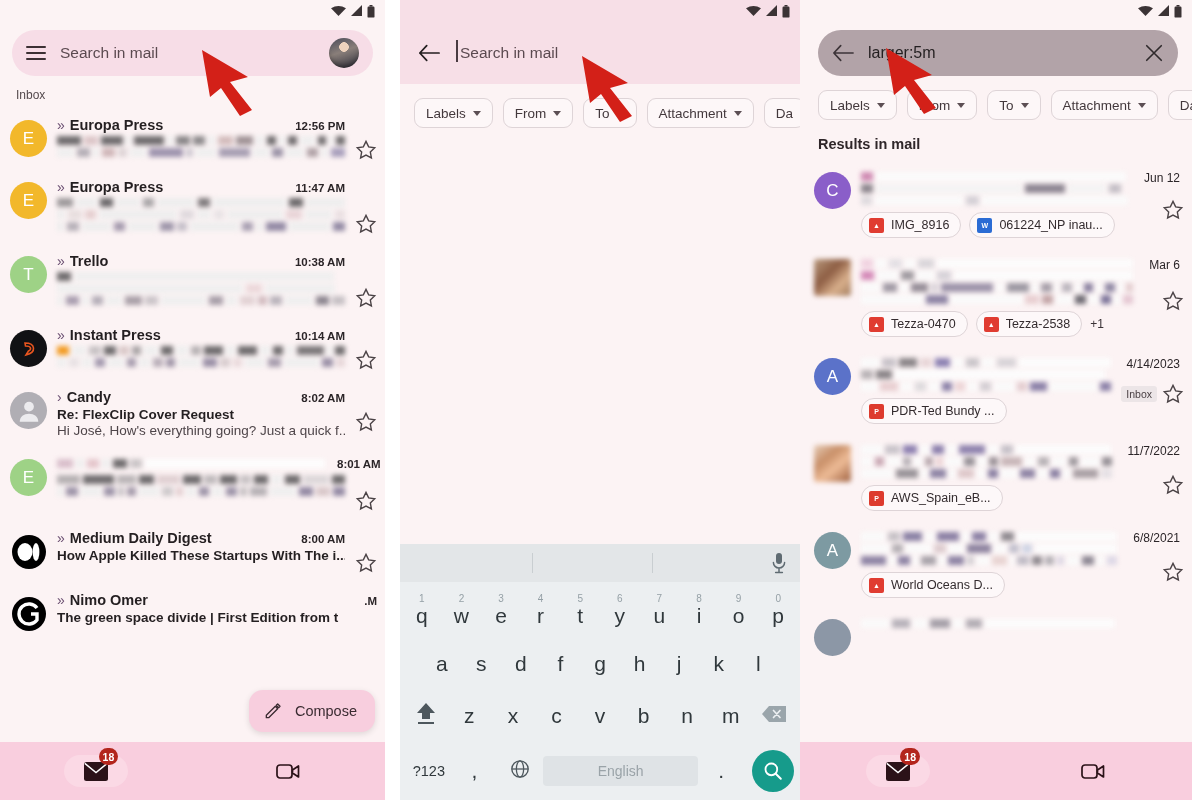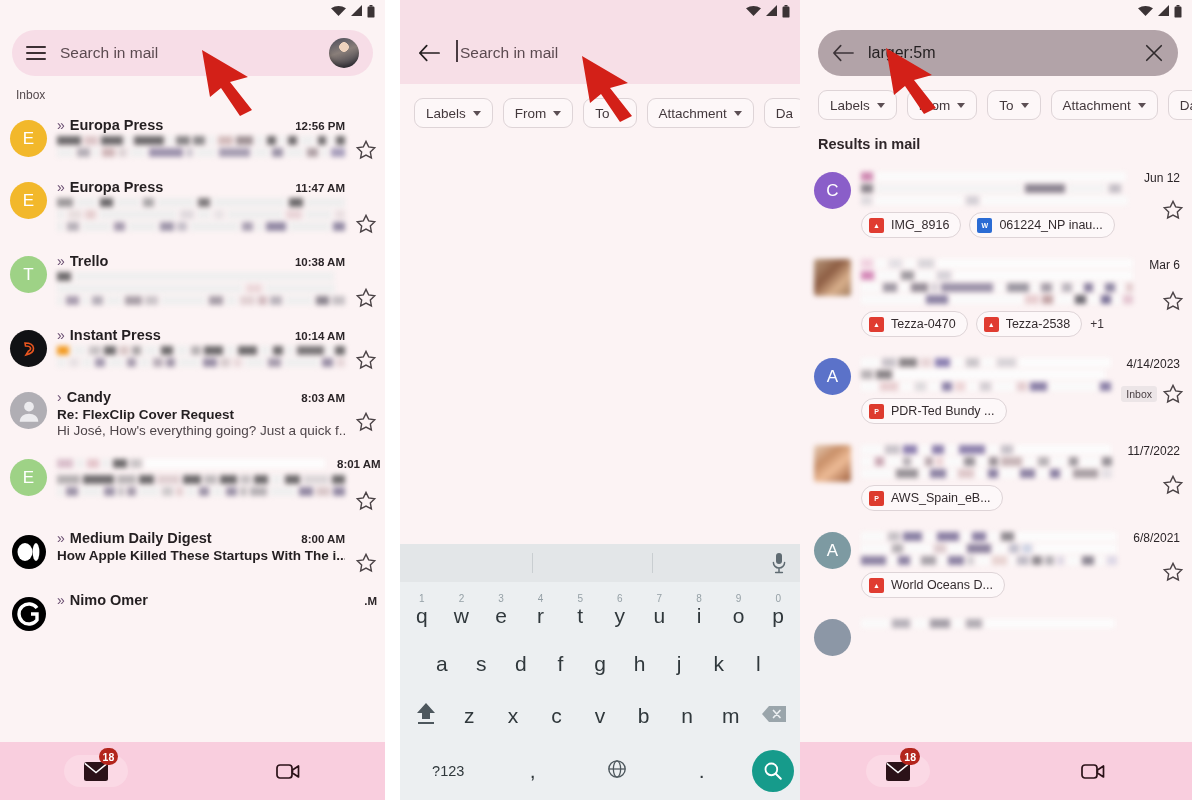--- a/index.html
+++ b/index.html
@@ -399,21 +399,21 @@
         <div class="av" style="background:#b0aeb4">
           <svg width="30" height="30" viewBox="0 0 24 24">
             <circle cx="12" cy="8.5" r="3.9" fill="#ecebee"></circle>
               <path d="M4.6 20.5c0-4.1 3.3-6.4 7.4-6.4s7.4 2.3 7.4 6.4z" fill="#ecebee"></path>
           </svg>
         </div>
         <div class="mailbody">
           <div class="mailtop">
             <span class="chev">›</span>
             <span class="sender">Candy</span>
-            <span class="time">8:03 AM</span>
+            <span class="time">8:02 AM</span>
           </div>
           <div class="subject">Re: FlexClip Cover Request</div>
           <div class="snippet">Hi José, How's everything going? Just a quick f...</div>
         </div>
         <svg class="star" width="22" height="22" viewBox="0 0 24 24">
             <path d="M12 2.6l2.9 6 6.6.9-4.8 4.6 1.2 6.5L12 17.5 6.1 20.6l1.2-6.5-4.8-4.6 6.6-.9z" fill="none" stroke="#4a4245" stroke-width="1.5"></path>
           </svg>
       </div>
 
       <div class="mailrow">
@@ -505,24 +505,31 @@
             <circle cx="18" cy="18" r="17" fill="#000"></circle>
             <path d="M26 12 A10 10 0 1 0 26 24 L26 18 L20 18" fill="none" stroke="#fff" stroke-width="3.4"></path>
           </svg>
         </div>
         <div class="mailbody">
           <div class="mailtop">
             <span class="chev">»</span>
             <span class="sender">Nimo Omer</span>
             <span class="time">.M</span>
           </div>
-        </div>
-      </div>
-    </div>
-
+          <div class="subject">The green space divide | First Edition from t</div>
+        </div>
+      </div>
+    </div>
+
+    <div class="fab">
+      <svg width="20" height="20" viewBox="0 0 24 24">
+          <path d="M4 17.2 L14.8 6.4 L17.6 9.2 L6.8 20 L4 20 Z M16 5.2 L17.6 3.6 L20.4 6.4 L18.8 8 Z" fill="none" stroke="#3a2b31" stroke-width="1.6" stroke-linejoin="round"></path>
+        </svg>
+      <span>Compose</span>
+    </div>
 
     <div class="bottomnav">
       <div class="navitem active">
         <svg width="26" height="21" viewBox="0 0 26 21">
             <rect x="1" y="1" width="24" height="19" rx="2.5" fill="#2b1218"></rect>
             <path d="M1.8 2.4 L13 11.5 L24.2 2.4" fill="none" stroke="#fff" stroke-width="1.4"></path>
           </svg>
         <span class="badge">18</span>
       </div>
       <div class="navitem">
@@ -643,20 +650,23 @@
       <div class="krow r4">
         <div class="key"><span class="k-small">?123</span></div>
         <div class="key"><span class="letter">,</span></div>
         <div class="key">
           <svg width="20" height="20" viewBox="0 0 22 22">
               <circle cx="11" cy="11" r="9" fill="none" stroke="#4d575d" stroke-width="1.5"></circle>
               <ellipse cx="11" cy="11" rx="4" ry="9" fill="none" stroke="#4d575d" stroke-width="1.4"></ellipse>
               <path d="M2 11 L20 11" stroke="#4d575d" stroke-width="1.4"></path>
             </svg>
         </div>
+        <div class="spacebar">
+            <span>English</span>
+          </div>
         <div class="key"><span class="letter">.</span></div>
         <div class="searchkey">
           <svg width="22" height="22" viewBox="0 0 24 24">
               <circle cx="10.2" cy="10.2" r="6.4" fill="none" stroke="#fff" stroke-width="2"></circle>
               <path d="M15 15 L20.5 20.5" stroke="#fff" stroke-width="2.2" stroke-linecap="round"></path>
             </svg>
         </div>
       </div>
     </div>
 

